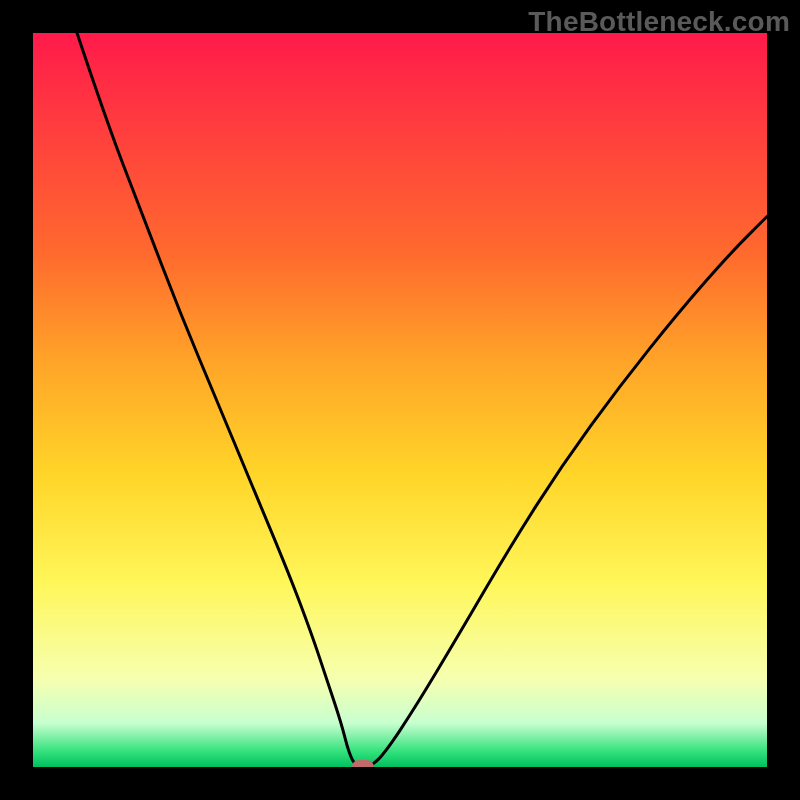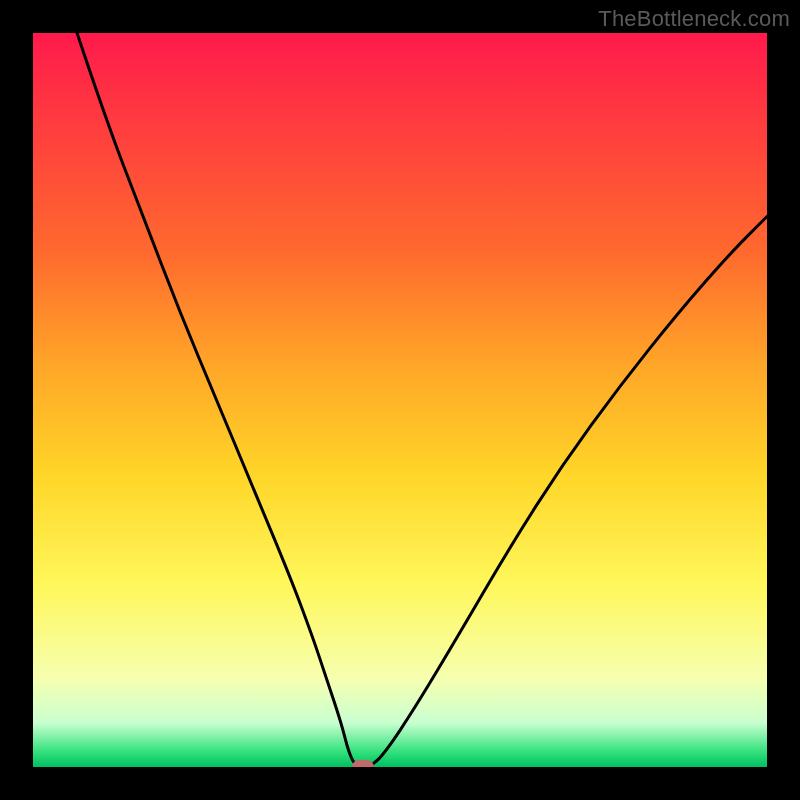--- a/index.html
+++ b/index.html
@@ -39,22 +39,22 @@
       #c8ffd0 94%,
       #30e07a 98%,
       #00c060 100%
     );
   }
   .watermark {
     position: absolute;
     top: 6px;
     right: 10px;
     font-family: Arial, Helvetica, sans-serif;
-    font-size: 22px;
-    font-weight: normal;
+    font-size: 28px;
+    font-weight: bold;
     color: #5a5a5a;
     letter-spacing: 0.2px;
     user-select: none;
   }
   svg.curve {
     position: absolute;
     inset: 0;
     width: 100%;
     height: 100%;
   }

